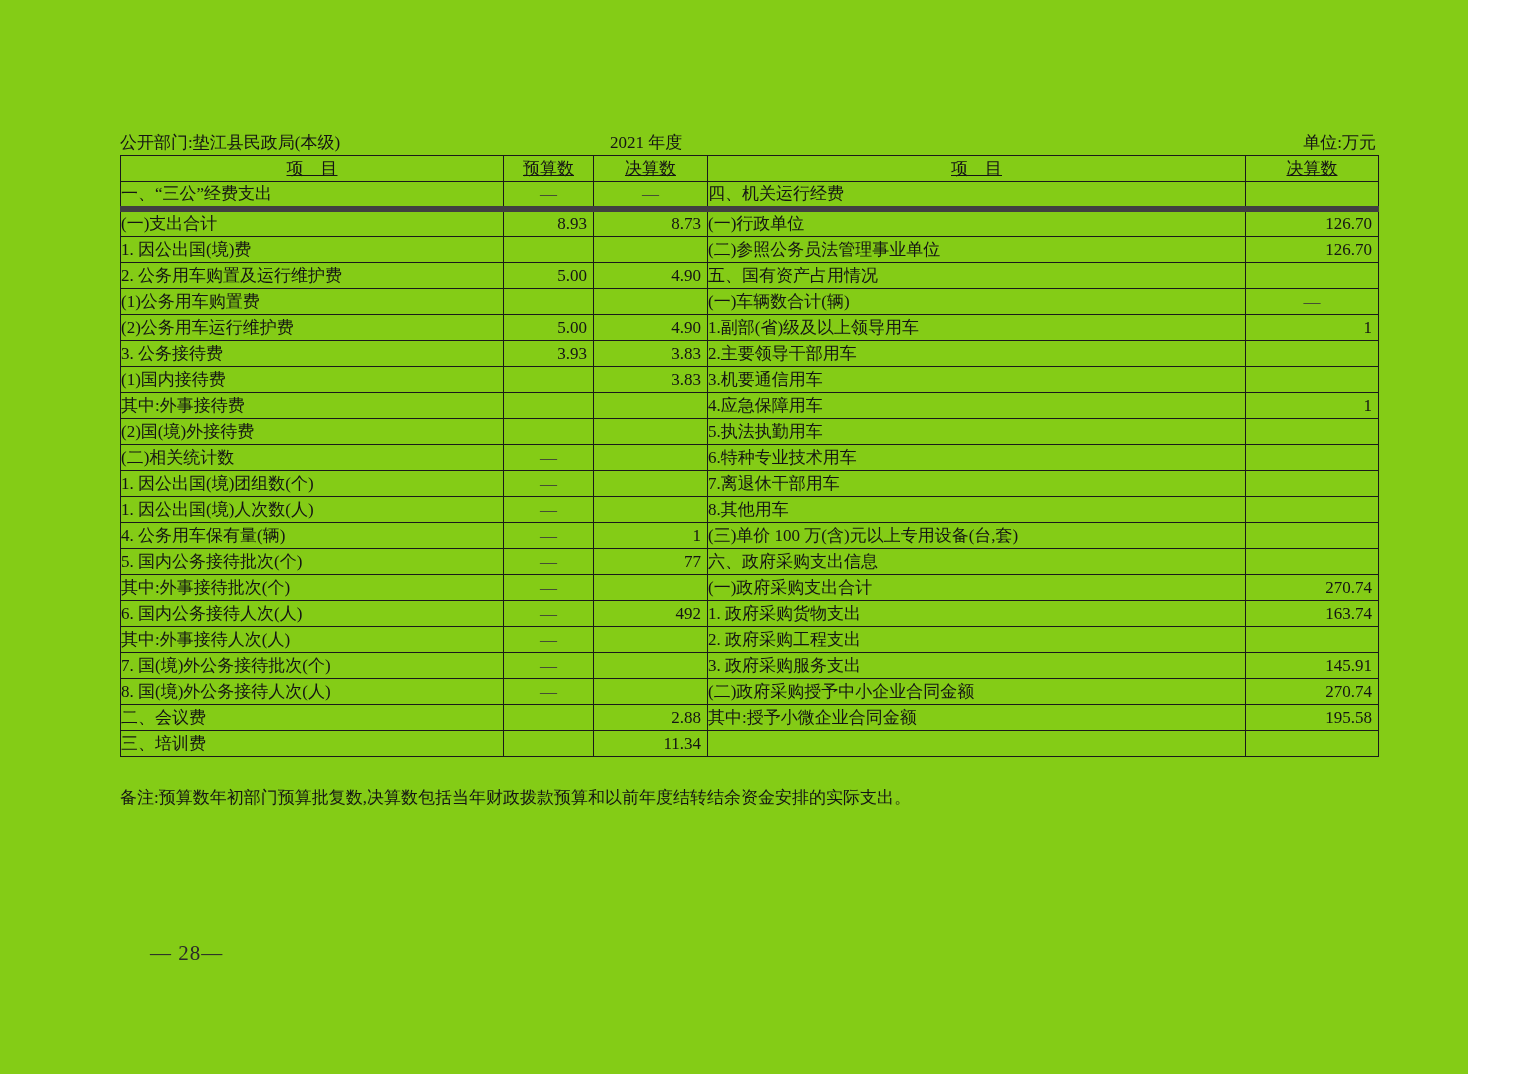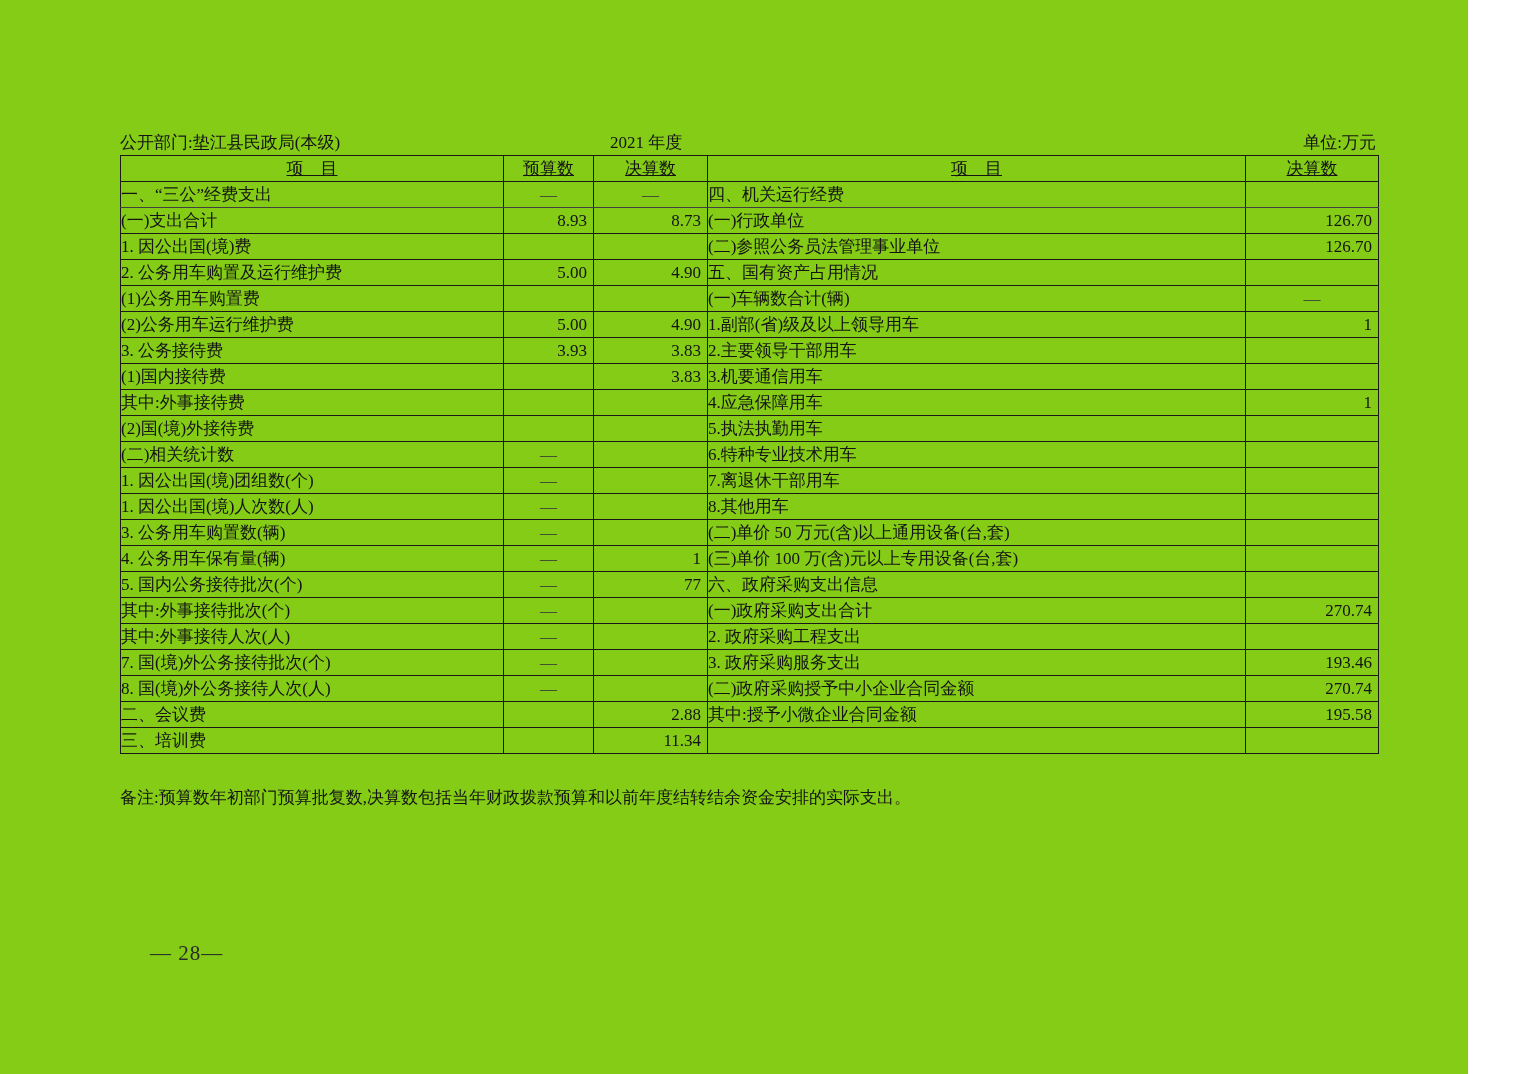--- a/index.html
+++ b/index.html
@@ -28,21 +28,21 @@
     line-height:24px;
     overflow:hidden;
     white-space:nowrap;
     font-weight:normal;
   }
   .fin th { text-align:center;text-decoration:underline; }
   .fin td.item { text-align:left; }
   .fin td.val { text-align:right; padding-right:6px; }
   .fin td.val.dash { text-align:center; padding-right:0; color:#3a3a3a; }
   .b { font-weight:bold; }
-  tr.thick td { border-bottom:1px solid #404040; }
+  tr.thick td { border-bottom:6px solid #404040; }
 
   .i0{padding-left:4px}
   .i1{padding-left:14px}
   .i2{padding-left:25px}
   .i3{padding-left:38px}
   .i4{padding-left:44px}
   .i5{padding-left:78px}
   .i6{padding-left:46px}
   .i7{padding-left:62px}
 
@@ -163,27 +163,20 @@
           <td class="val"></td>
         </tr>
         <tr>
           <td class="item i2">1. 因公出国(境)人次数(人)</td>
           <td class="val dash">—</td>
           <td class="val"></td>
           <td class="item i2">8.其他用车</td>
           <td class="val"></td>
         </tr>
         <tr>
-          <td class="item i2">3. 公务用车购置数(辆)</td>
-          <td class="val dash">—</td>
-          <td class="val"></td>
-          <td class="item i1">(二)单价 50 万元(含)以上通用设备(台,套)</td>
-          <td class="val"></td>
-        </tr>
-        <tr>
           <td class="item i2">4. 公务用车保有量(辆)</td>
           <td class="val dash">—</td>
           <td class="val">1</td>
           <td class="item i1">(三)单价 100 万(含)元以上专用设备(台,套)</td>
           <td class="val"></td>
         </tr>
         <tr>
           <td class="item i2">5. 国内公务接待批次(个)</td>
           <td class="val dash">—</td>
           <td class="val">77</td>
@@ -191,32 +184,39 @@
           <td class="val"></td>
         </tr>
         <tr>
           <td class="item i4">其中:外事接待批次(个)</td>
           <td class="val dash">—</td>
           <td class="val"></td>
           <td class="item i2">(一)政府采购支出合计</td>
           <td class="val">270.74</td>
         </tr>
         <tr>
+          <td class="item i2">6. 国内公务接待人次(人)</td>
+          <td class="val dash">—</td>
+          <td class="val">492</td>
+          <td class="item i6">1. 政府采购货物支出</td>
+          <td class="val">163.74</td>
+        </tr>
+        <tr>
           <td class="item i4">其中:外事接待人次(人)</td>
           <td class="val dash">—</td>
           <td class="val"></td>
           <td class="item i6">2. 政府采购工程支出</td>
           <td class="val"></td>
         </tr>
         <tr>
           <td class="item i2">7. 国(境)外公务接待批次(个)</td>
           <td class="val dash">—</td>
           <td class="val"></td>
           <td class="item i6">3. 政府采购服务支出</td>
-          <td class="val">193.46</td>
+          <td class="val">145.91</td>
         </tr>
         <tr>
           <td class="item i2">8. 国(境)外公务接待人次(人)</td>
           <td class="val dash">—</td>
           <td class="val"></td>
           <td class="item i2">(二)政府采购授予中小企业合同金额</td>
           <td class="val">270.74</td>
         </tr>
         <tr>
           <td class="item i0 b">二、会议费</td>

